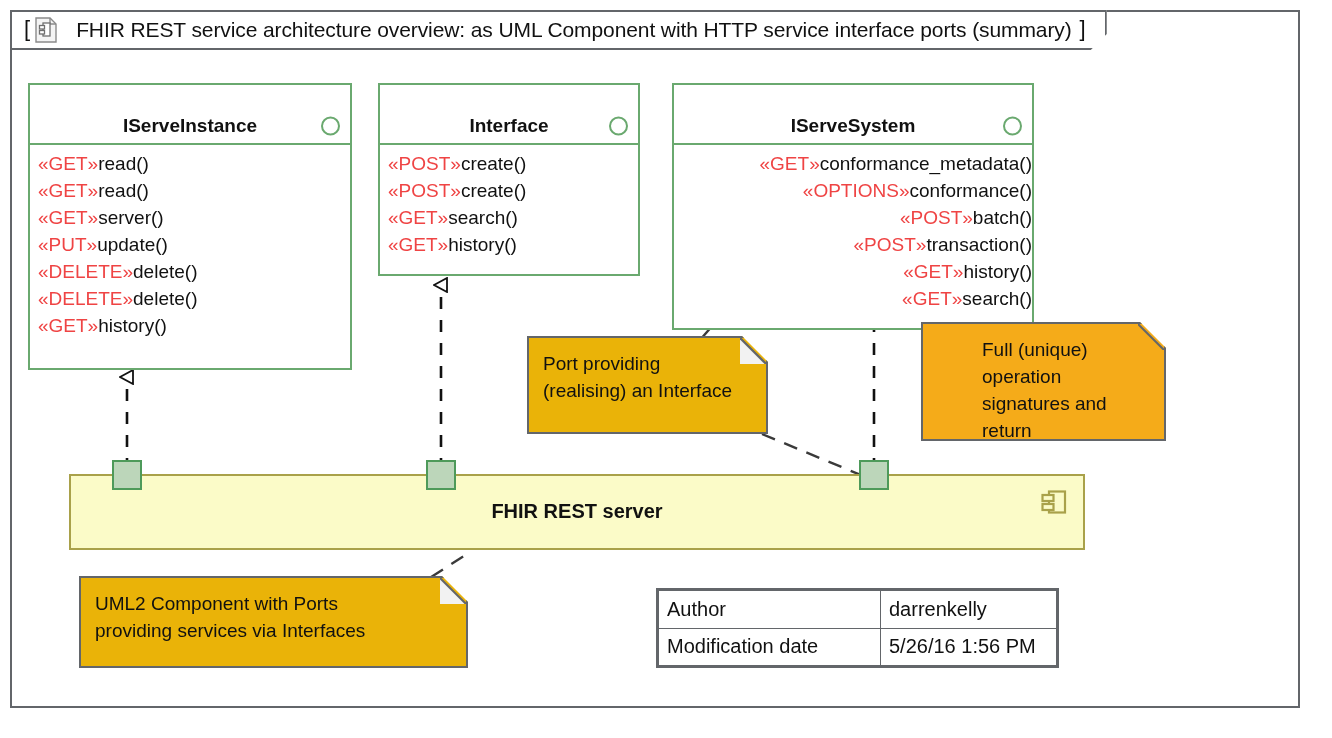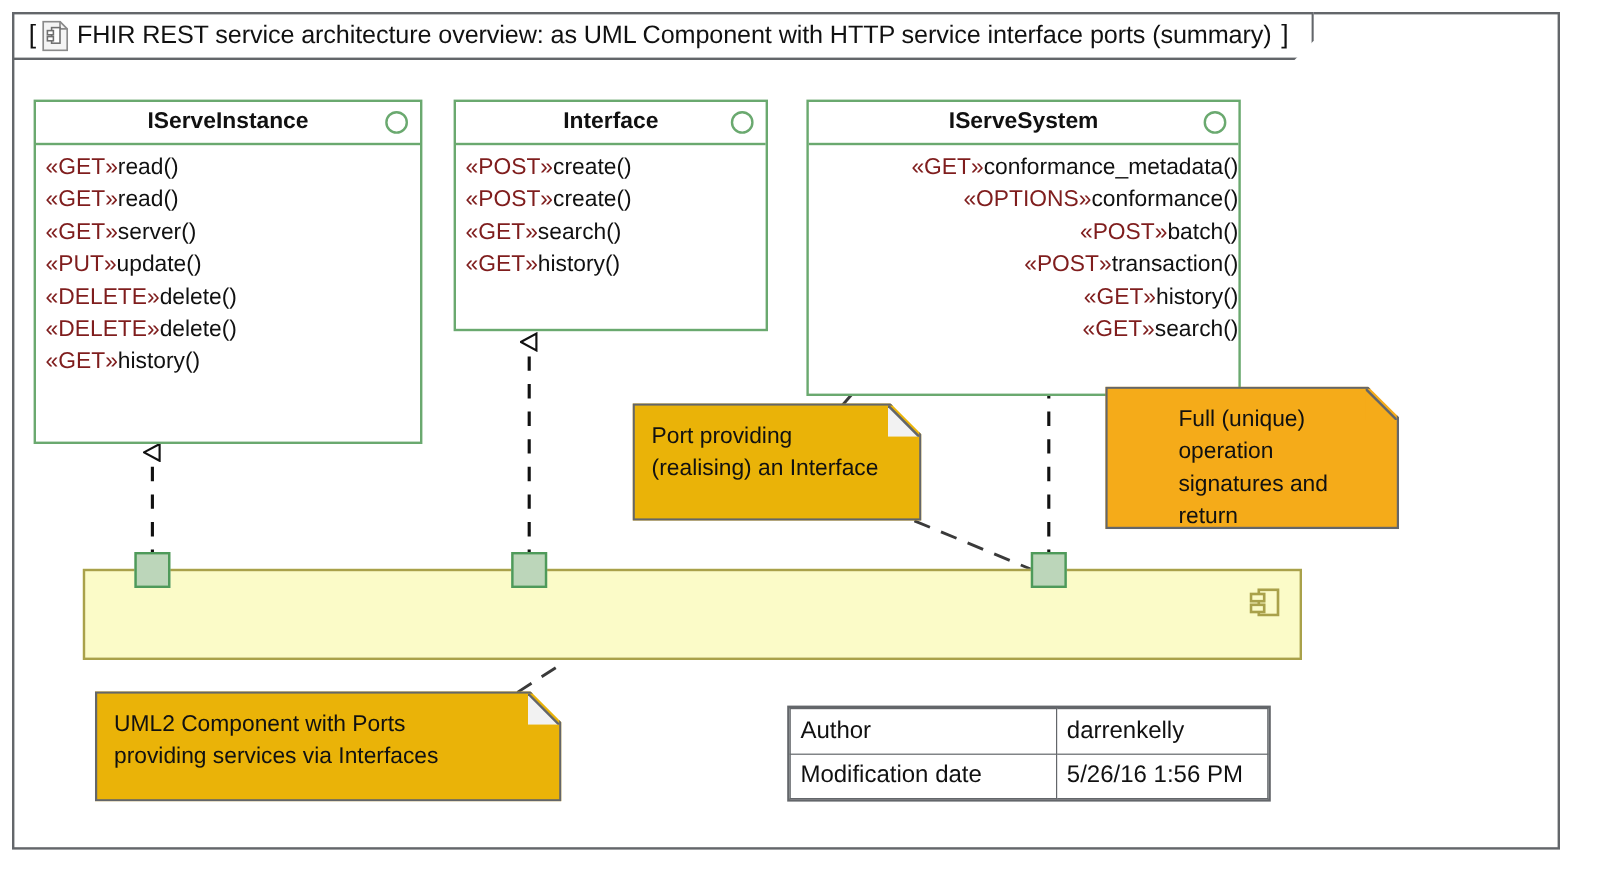--- a/index.html
+++ b/index.html
@@ -20,44 +20,44 @@
     position:absolute;left:10px;top:10px;height:40px;
     box-sizing:border-box;background:#fff;
     border:2px solid #63666a;
     display:flex;align-items:center;
     padding:0 14px 0 12px;
     -webkit-clip-path:polygon(0 0,100% 0,100% 60%,calc(100% - 16px) 100%,0 100%);
     clip-path:polygon(0 0,100% 0,100% 60%,calc(100% - 16px) 100%,0 100%);
     white-space:nowrap;
   }
   .bracket{font-size:22px;color:#111;line-height:1;padding:0 5px 2px 0;}
-  .frame-title-text{font-size:21px;color:#111;letter-spacing:-0.1px;padding-left:7px;}
+  .frame-title-text{font-size:21px;color:#111;letter-spacing:-0.1px;padding-left:19px;}
 
   
   .doc-icon{position:relative;width:22px;height:26px;flex:0 0 auto;}
   .doc-icon svg{display:block;}
 
   
   .iface{
     position:absolute;box-sizing:border-box;
     border:2px solid #6aa96f;background:#ffffff;
   }
   .iface-header{
     position:relative;display:flex;align-items:center;justify-content:center;
     height:34px;border-bottom:2px solid #6aa96f;
-    font-weight:bold;font-size:19px;color:#111;
+    font-weight:bold;font-size:19px;color:#111;margin-top:24px;
   }
   .ball{
     position:absolute;right:10px;top:50%;transform:translateY(-50%);
     width:19px;height:19px;border:2px solid #6aa96f;border-radius:50%;
     background:#fff;box-sizing:border-box;
   }
   .ops{padding:5px 0 6px 8px;}
   .op{font-size:19px;line-height:27px;color:#111;white-space:nowrap;}
-  .st{color:#7f1d1d;}
+  .st{color:#ef4444;}
 
   
   .component{
     position:absolute;box-sizing:border-box;
     background:#fbfbc8;border:2px solid #a9a14a;
   }
   .component-label{
     position:absolute;left:0;right:0;top:24px;text-align:center;
     font-weight:bold;font-size:20px;color:#111;
   }
@@ -209,20 +209,21 @@
     <svg class="fold" width="26" height="26" viewBox="0 0 26 26">
       <path d="M0 0 V26 H26 Z" fill="#f5ab19" stroke="none"></path>
       <path d="M0 0 L26 26" stroke="#63666a" stroke-width="2"></path>
     </svg>
     <div class="note-text">Full (unique) operation
 signatures and return
 types not shown here.</div>
   </div>
 
   <div class="component" style="left:69px;top:474px;width:1016px;height:76px;">
+    <div class="component-label">FHIR REST server</div>
     <svg class="comp-icon" width="26" height="24" viewBox="0 0 26 24">
       <rect x="8" y="1.5" width="16" height="21" fill="none" stroke="#a9a14a" stroke-width="2.2"></rect>
       <rect x="1.5" y="5" width="11" height="6" fill="#fbfbc8" stroke="#a9a14a" stroke-width="2.2"></rect>
       <rect x="1.5" y="14" width="11" height="6" fill="#fbfbc8" stroke="#a9a14a" stroke-width="2.2"></rect>
     </svg>
   </div>
 
   <div class="port" style="left:112px;top:460px;"></div>
   <div class="port" style="left:426px;top:460px;"></div>
   <div class="port" style="left:859px;top:460px;"></div>

